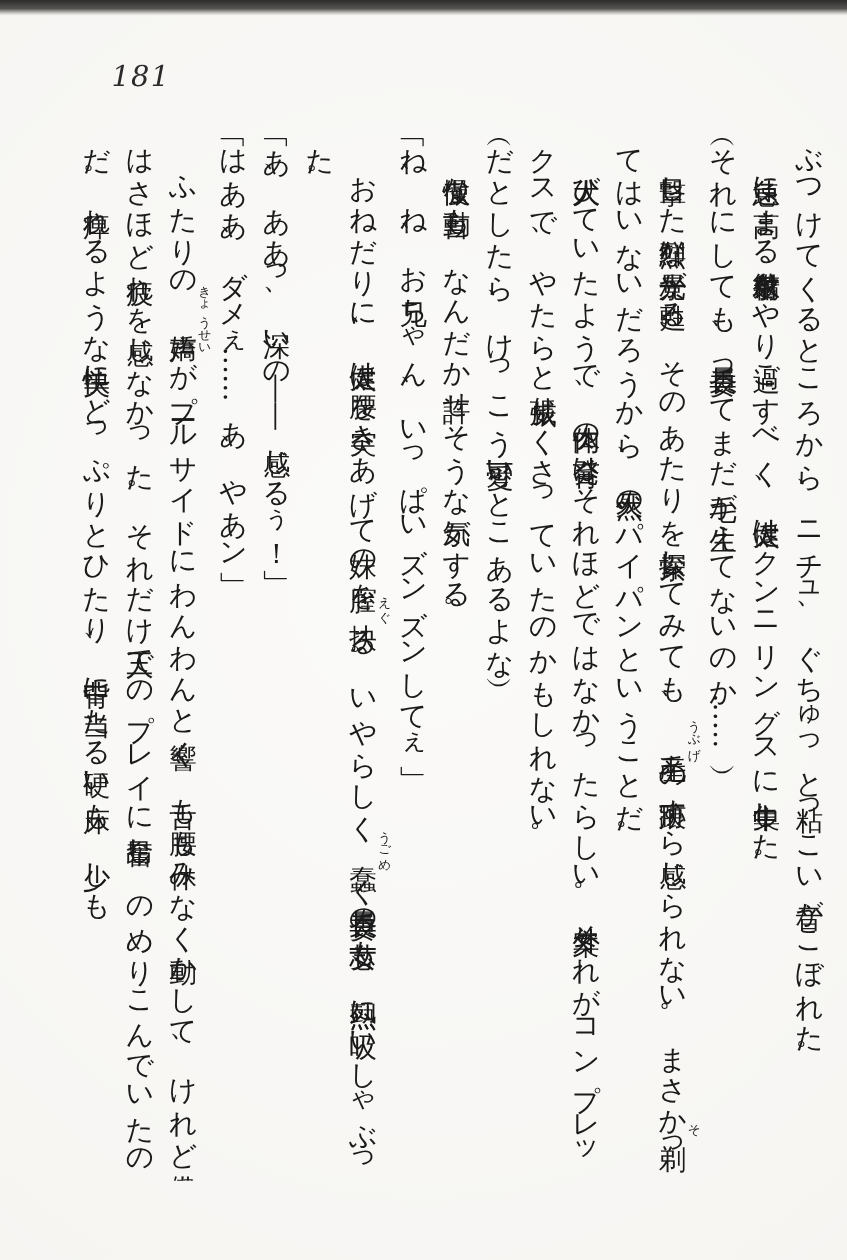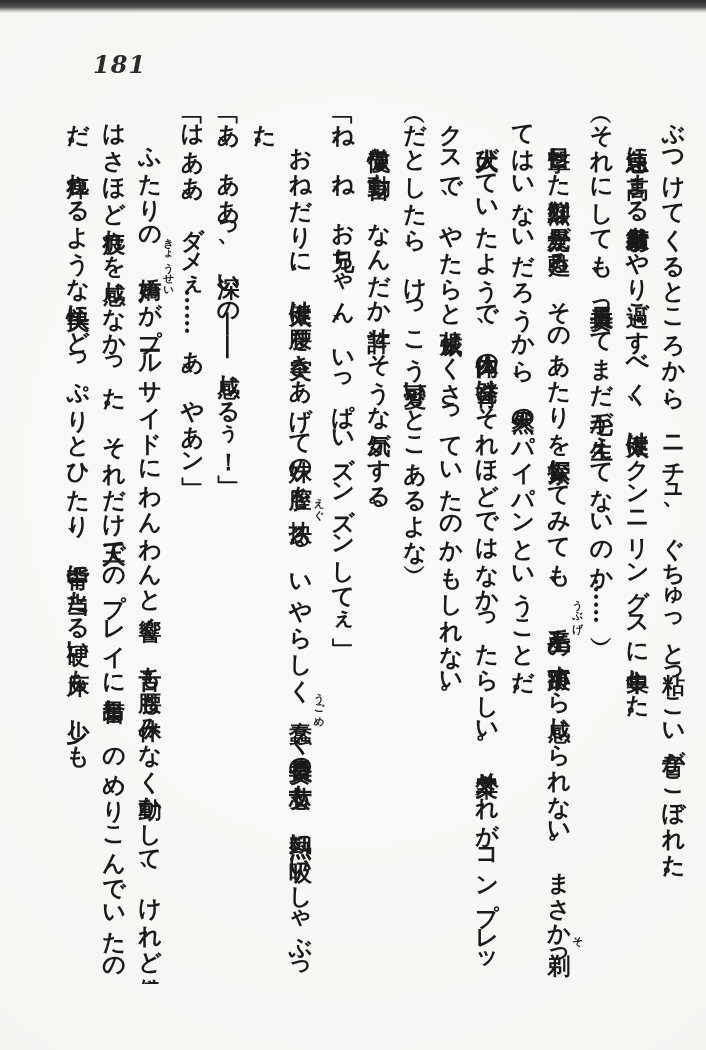--- a/index.html
+++ b/index.html
@@ -19,21 +19,20 @@
     overflow: hidden;
   }
   .page {
     position: relative;
     width: 706px;
     height: 1050px;
     background:
       radial-gradient(130% 100% at 50% 45%, rgba(255,255,255,0.55) 0%, rgba(255,255,255,0) 70%),
       var(--bg);
     font-family: "DejaVu Serif", "Liberation Serif", serif;
-    font-weight: bold;
   }
   .scan-edge-top {
     position: absolute;
     top: 0; left: 0; right: 0;
     height: 13px;
     background: linear-gradient(180deg, var(--edge) 0%, #555351 55%, #cfcdc9 85%, var(--bg) 100%);
   }
   .page-number {
     position: absolute;
     top: 50px;

